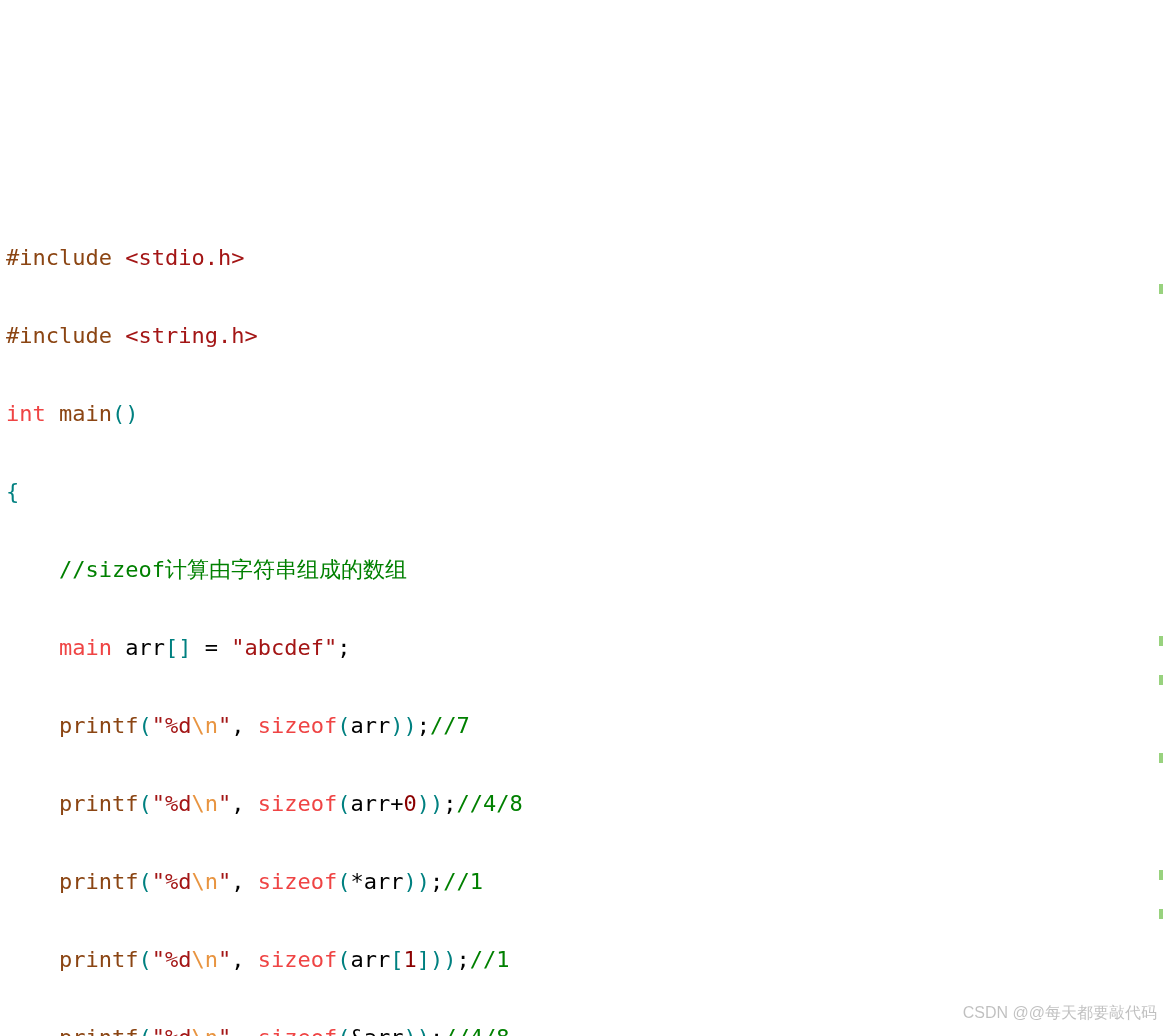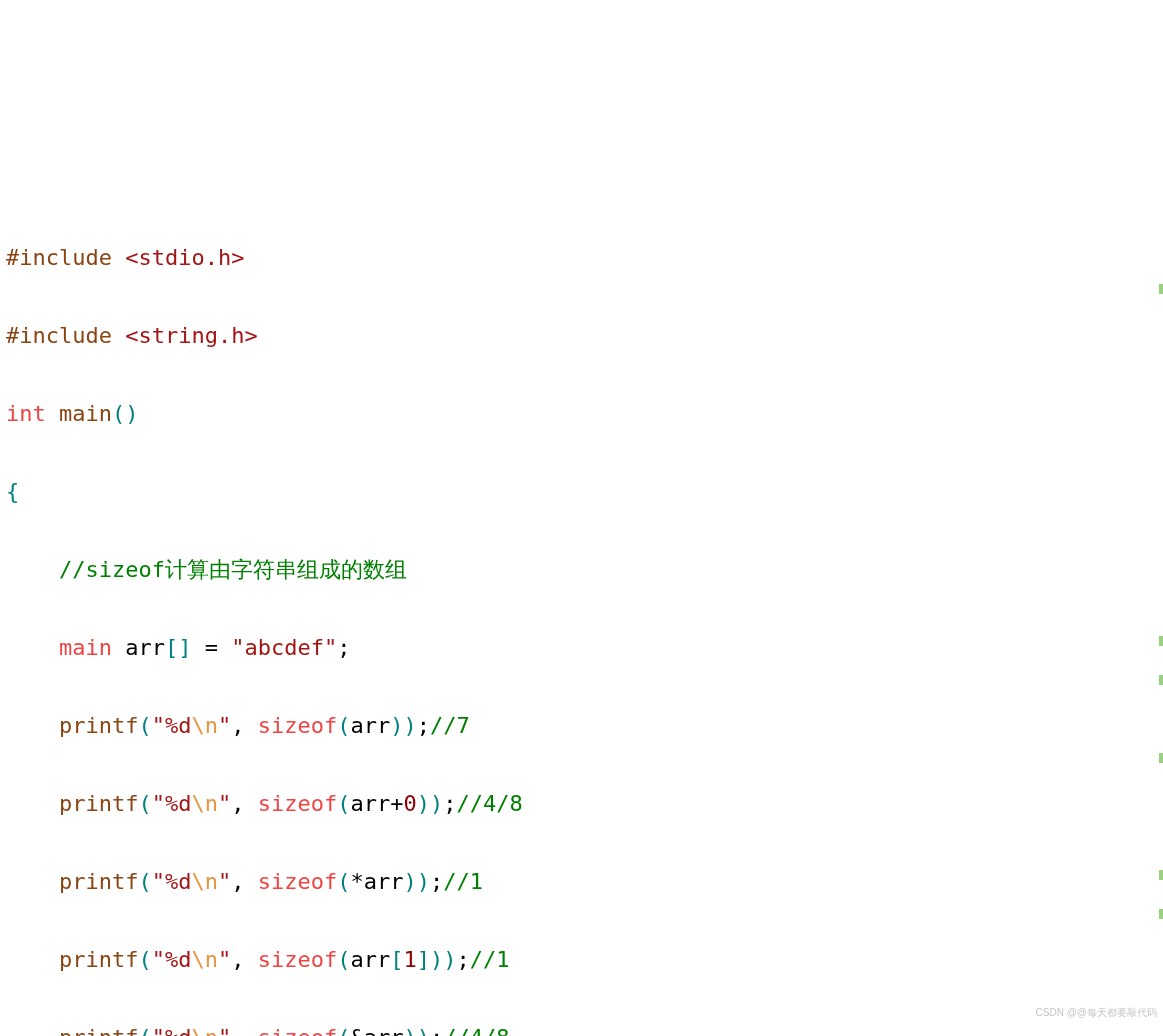--- a/index.html
+++ b/index.html
@@ -28,21 +28,21 @@
     .string { color: #a31515; }
     .esc { color: #e89440; }
     .num { color: #8b0000; }
     .semi { color: #000000; }
     .op { color: #000000; }
     .line { display: block; }
     .watermark {
       position: absolute;
       right: 6px;
       bottom: 4px;
-      font-size: 10px;
+      font-size: 16px;
       color: rgba(0,0,0,0.25);
       font-family: "Microsoft YaHei", sans-serif;
     }
     .marker-col {
       position: absolute;
       right: 0;
       top: 0;
       width: 6px;
       height: 100%;
     }

